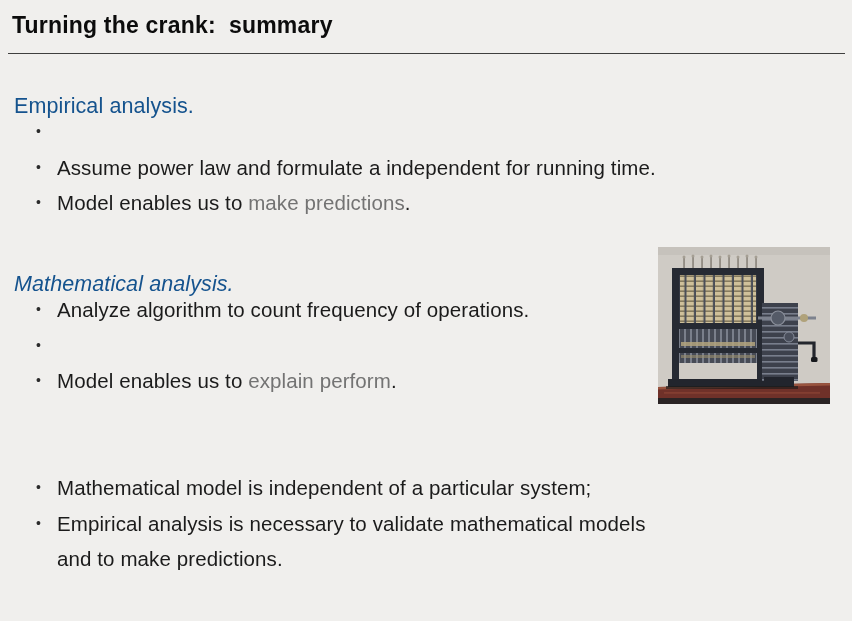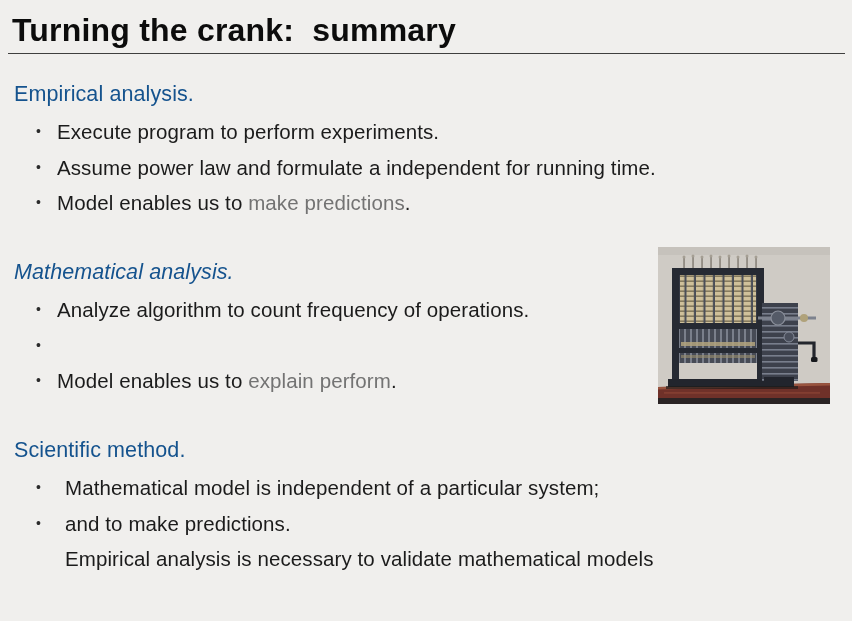--- a/index.html
+++ b/index.html
@@ -3,61 +3,60 @@
 <meta charset="utf-8">
 <style>
   html,body { margin:0; padding:0; background:#e8e8e8; }
   .slide {
     position:relative; width:852px; height:621px;
     background:#f0efed; overflow:hidden;
     font-family:"Liberation Sans","DejaVu Sans",sans-serif;
   }
   .title {
     position:absolute; left:12px; top:12px;
-    font-size:32px; font-weight:700; color:#0c0c0c;
+    font-size:23px; font-weight:700; color:#0c0c0c;
     white-space:pre; letter-spacing:0.2px;
   }
   .rule {
     position:absolute; left:8px; top:53px; width:837px; height:0;
     border-top:1.3px solid #3f3f3f;
   }
   .heading {
     position:absolute; left:14px;
-    font-size:21.5px; color:#15538e; letter-spacing:0.1px;
+    font-size:21.5px; color:#15538e; letter-spacing:0.1px;margin-top:12px;
   }
   #heading-empirical    { top:82px; }
   #heading-mathematical { top:260px;font-style:italic; }
   #heading-scientific   { top:438px; }
   .bullets {
     position:absolute; left:36px; margin:0; padding:0; list-style:none;
     font-size:20.5px; color:#1b1b1b; letter-spacing:0.1px;
   }
   #bullets-empirical    { top:114px; }
   #bullets-mathematical { top:292px; }
   #bullets-scientific   { top:470px; }
   .bullets li { display:flex; line-height:35.7px; }
   .dot { flex:0 0 21px; width:21px; font-size:14px; color:#2b2b2b; }
   .bt  { display:block; }
-  .bt .ln { display:block;margin-left:8px; }
+  .bt .ln { display:block; }
   .hl  { color:#737373; }
   .photo { position:absolute; left:658px; top:247px; width:172px; height:157px; }
 </style>
 </head>
 <body>
 
 <div class="slide">
 
   <div class="title">Turning the crank:  summary</div>
   <div class="rule"></div>
 
   <div class="heading" id="heading-empirical">Empirical analysis.</div>
   <ul class="bullets" id="bullets-empirical">
     <li>
       <span class="dot">•</span>
-      <span class="bt"><span>Execute program to perform experiments.</span></span>
     </li>
     <li>
       <span class="dot">•</span>
       <span class="bt"><span>Assume power law and formulate a independent for running time.</span></span>
     </li>
     <li>
       <span class="dot">•</span>
       <span class="bt">
         <span>Model enables us to </span><span class="hl">make predictions</span><span>.</span>
       </span>
@@ -74,33 +73,32 @@
       <span class="dot">•</span>
     </li>
     <li>
       <span class="dot">•</span>
       <span class="bt">
         <span>Model enables us to </span><span class="hl">explain perform</span><span>.</span>
       </span>
     </li>
   </ul>
 
-  <div class="heading" id="heading-scientific">Scientific method.</div>
   <ul class="bullets" id="bullets-scientific">
     <li>
       <span class="dot">•</span>
       <span class="bt">
         <span class="ln">Mathematical model is independent of a particular system;</span>
       </span>
     </li>
     <li>
       <span class="dot">•</span>
       <span class="bt">
+        <span class="ln">Empirical analysis is necessary to validate mathematical models</span>
         <span class="ln">and to make predictions.</span>
-        <span class="ln">Empirical analysis is necessary to validate mathematical models</span>
       </span>
     </li>
   </ul>
 
   <svg class="photo" viewBox="0 0 172 157" xmlns="http://www.w3.org/2000/svg" role="img">
     <defs>
       <pattern id="wheelpat" width="9.5" height="5" patternUnits="userSpaceOnUse">
         <rect width="9.5" height="5" fill="#cfc09a"></rect>
         <rect y="3.4" width="9.5" height="1.6" fill="#867b5e"></rect>
         <rect x="7.4" width="2.1" height="5" fill="#4a4e58"></rect>

